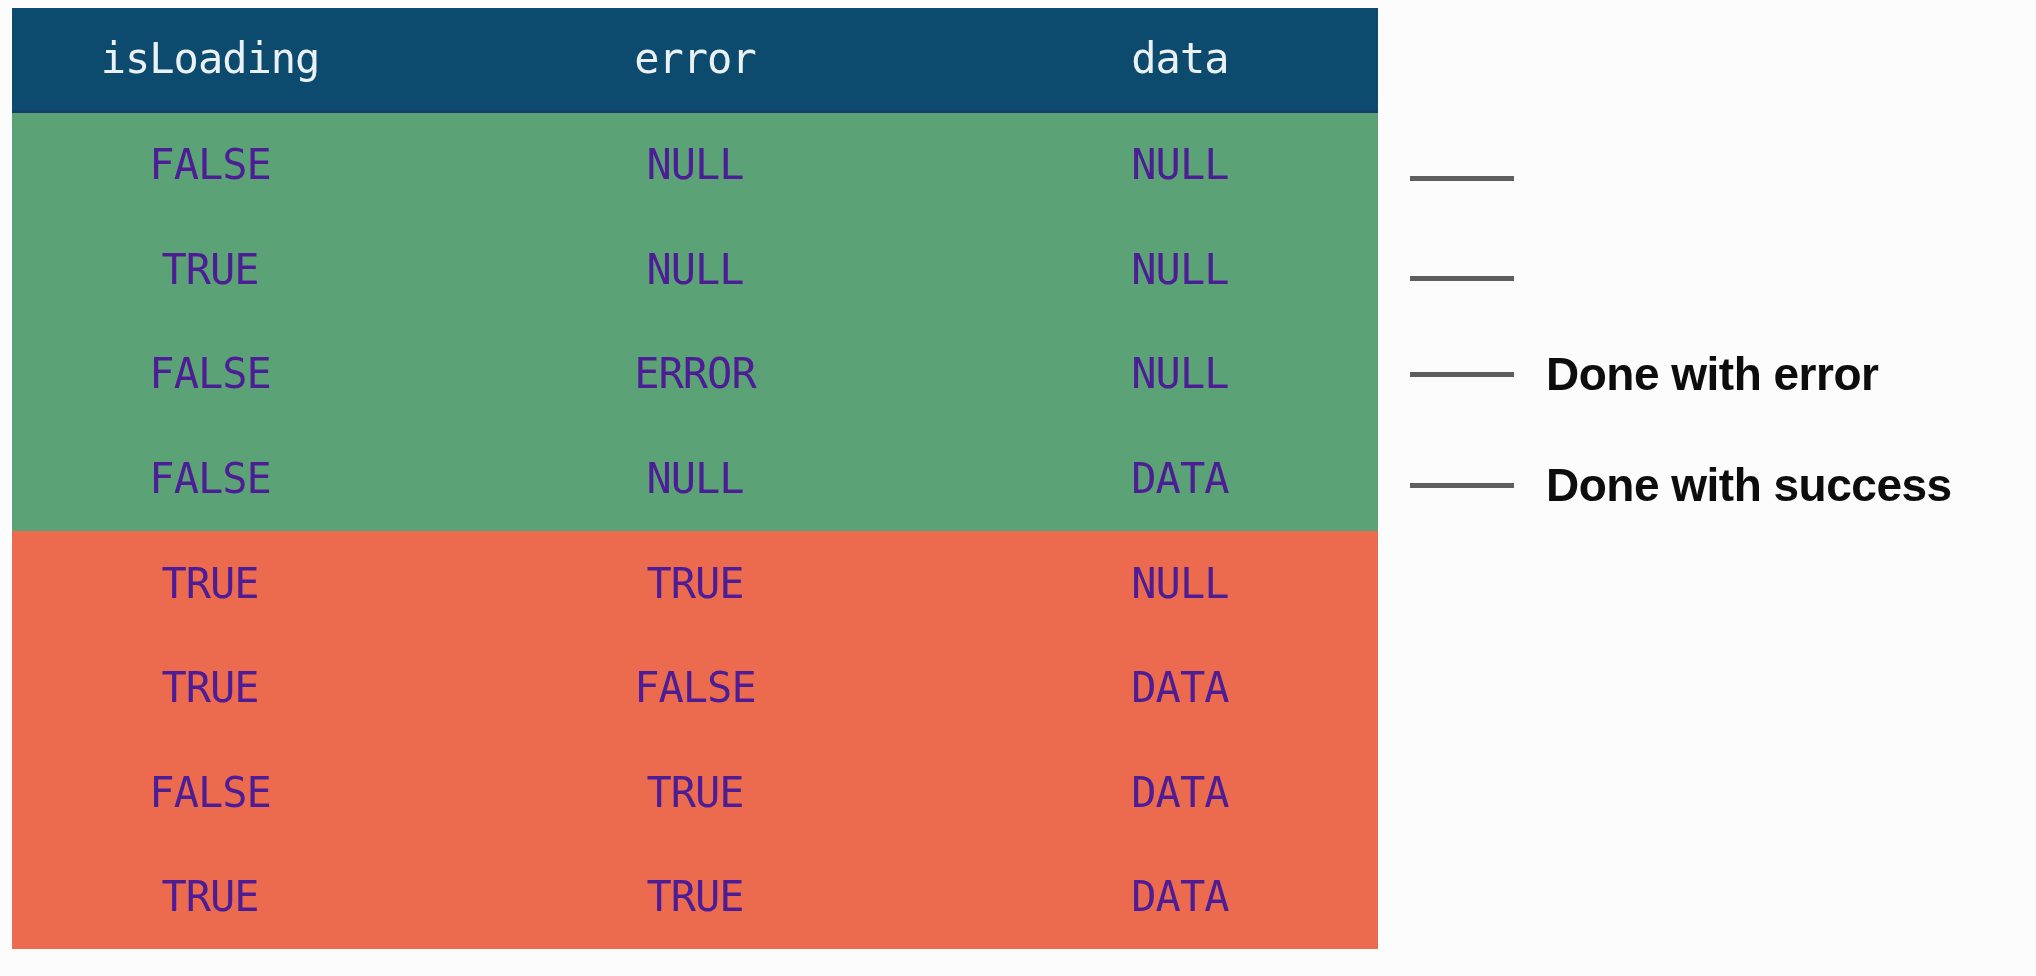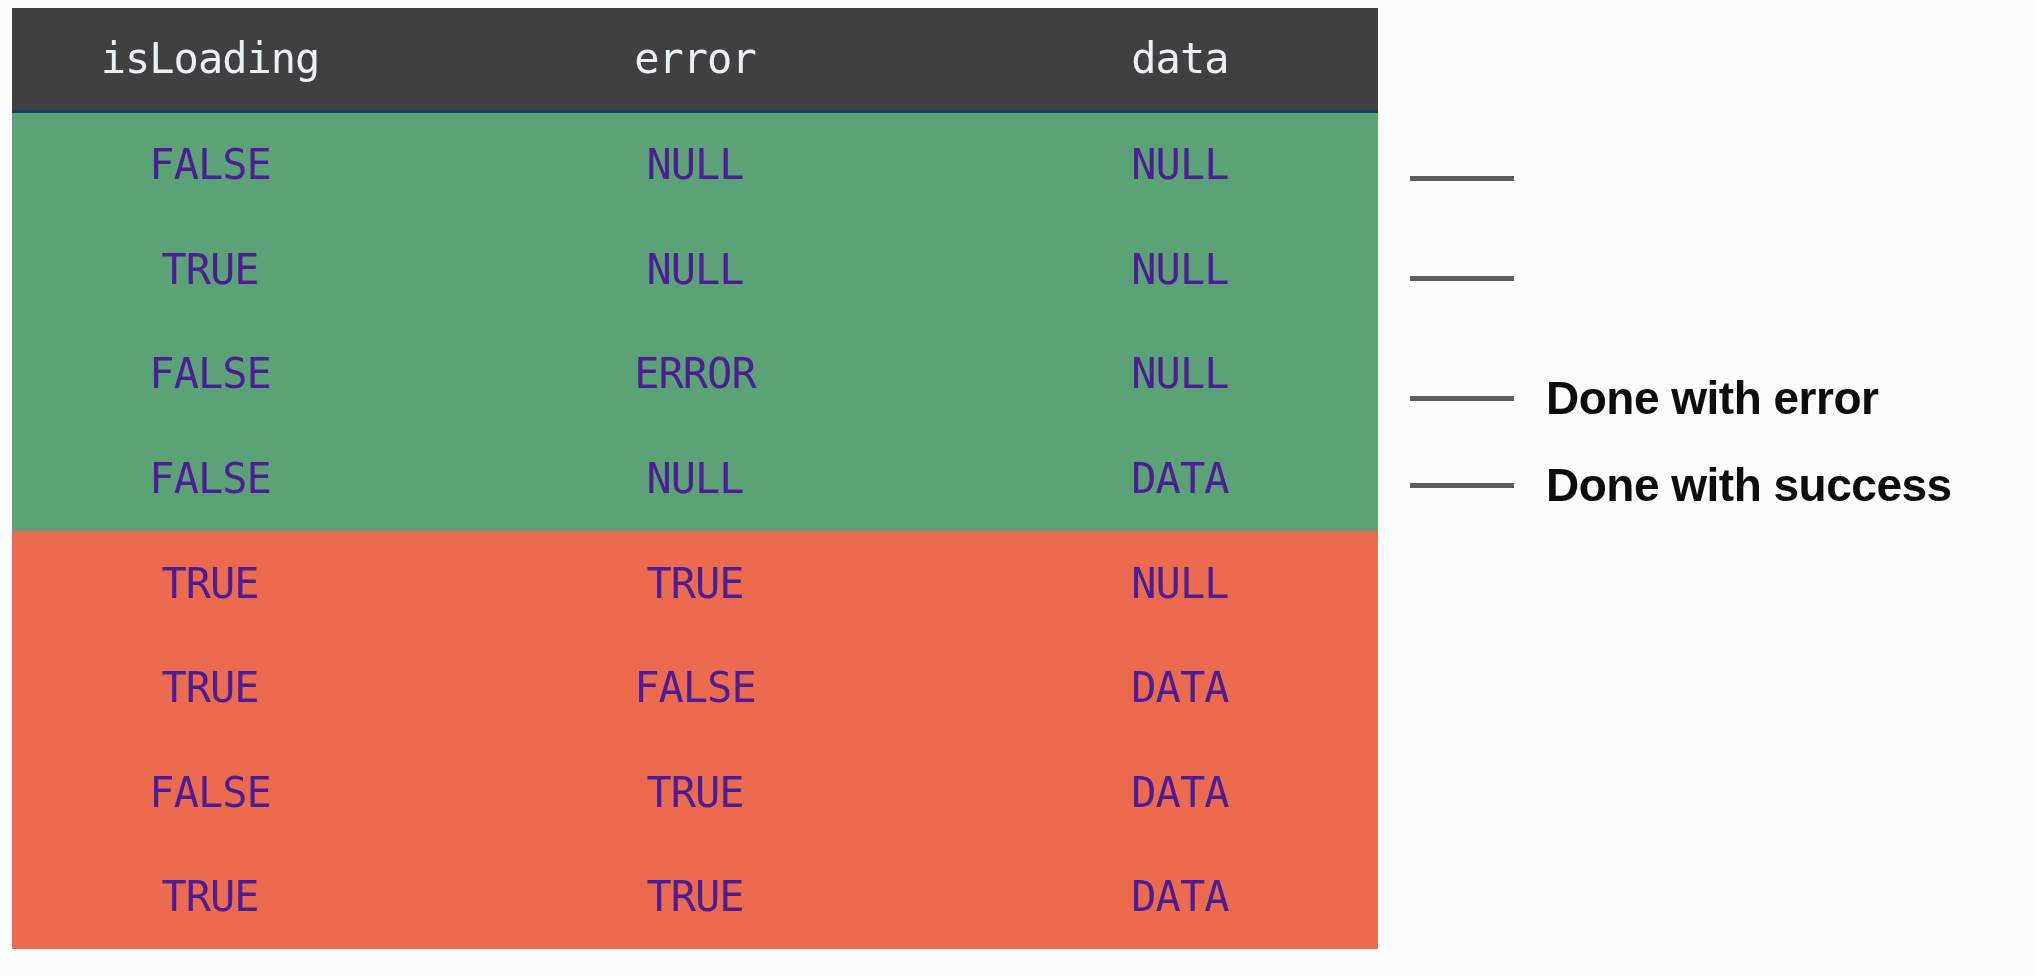--- a/index.html
+++ b/index.html
@@ -31,21 +31,21 @@
     align-items: center;
   }
   .t-row > div {
     text-align: center;
     font-family: "DejaVu Sans Mono", "Liberation Mono", monospace;
     font-size: 42px;
     letter-spacing: -1px;
     color: #4c1d95;
   }
   .t-header {
-    background: #404040;
+    background: #0c4a6e;
     border-bottom: 3px solid #173f6e;
   }
   .t-header > div {
     color: #e9f1f5;
   }
   .row-valid   { background: #5ba376; }
   .row-invalid { background: #ec6b4e; }
 
   
   .annotation {
@@ -65,21 +65,21 @@
   .annotation .label {
     font-family: "Liberation Sans", sans-serif;
     font-weight: 700;
     font-size: 46px;
     letter-spacing: -0.5px;
     color: #0d0d0d;
     white-space: nowrap;
   }
   #ann-0 { top: 148px; }
   #ann-1 { top: 248px; }
-  #ann-2 { top: 368px; }
+  #ann-2 { top: 344px; }
   #ann-3 { top: 455px; }
 </style>
 </head>
 <body>
 
 <div class="truth-table">
 
   <div class="t-row t-header">
     <div>isLoading</div>
     <div>error</div>

